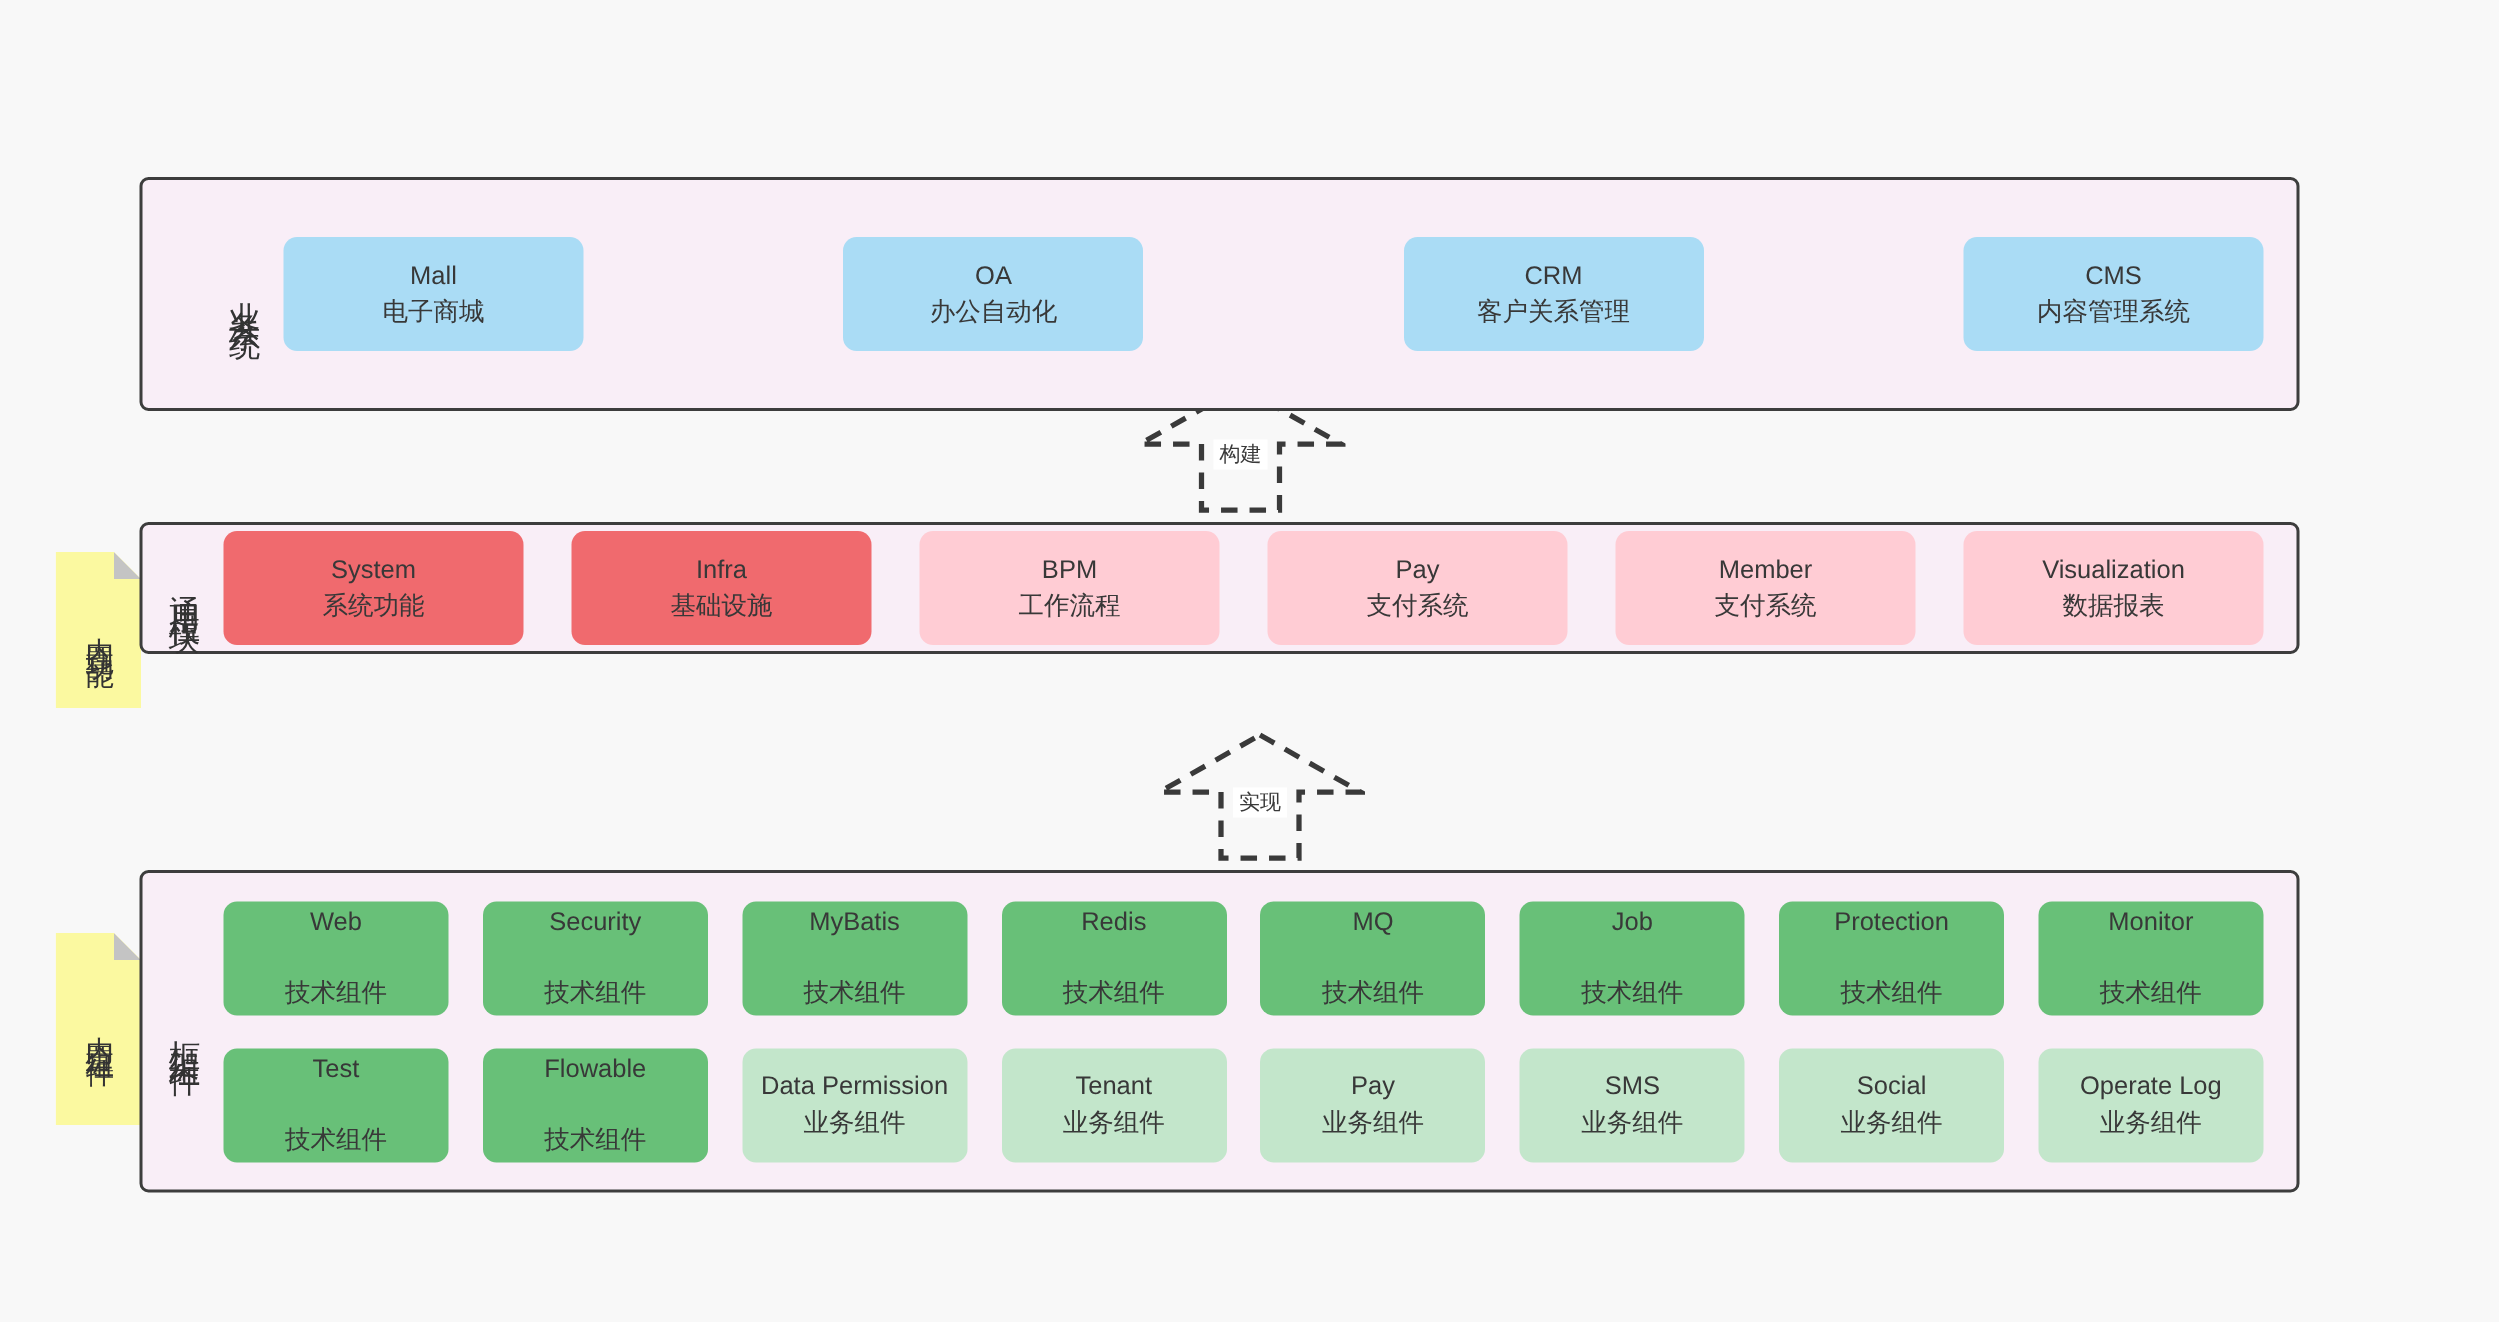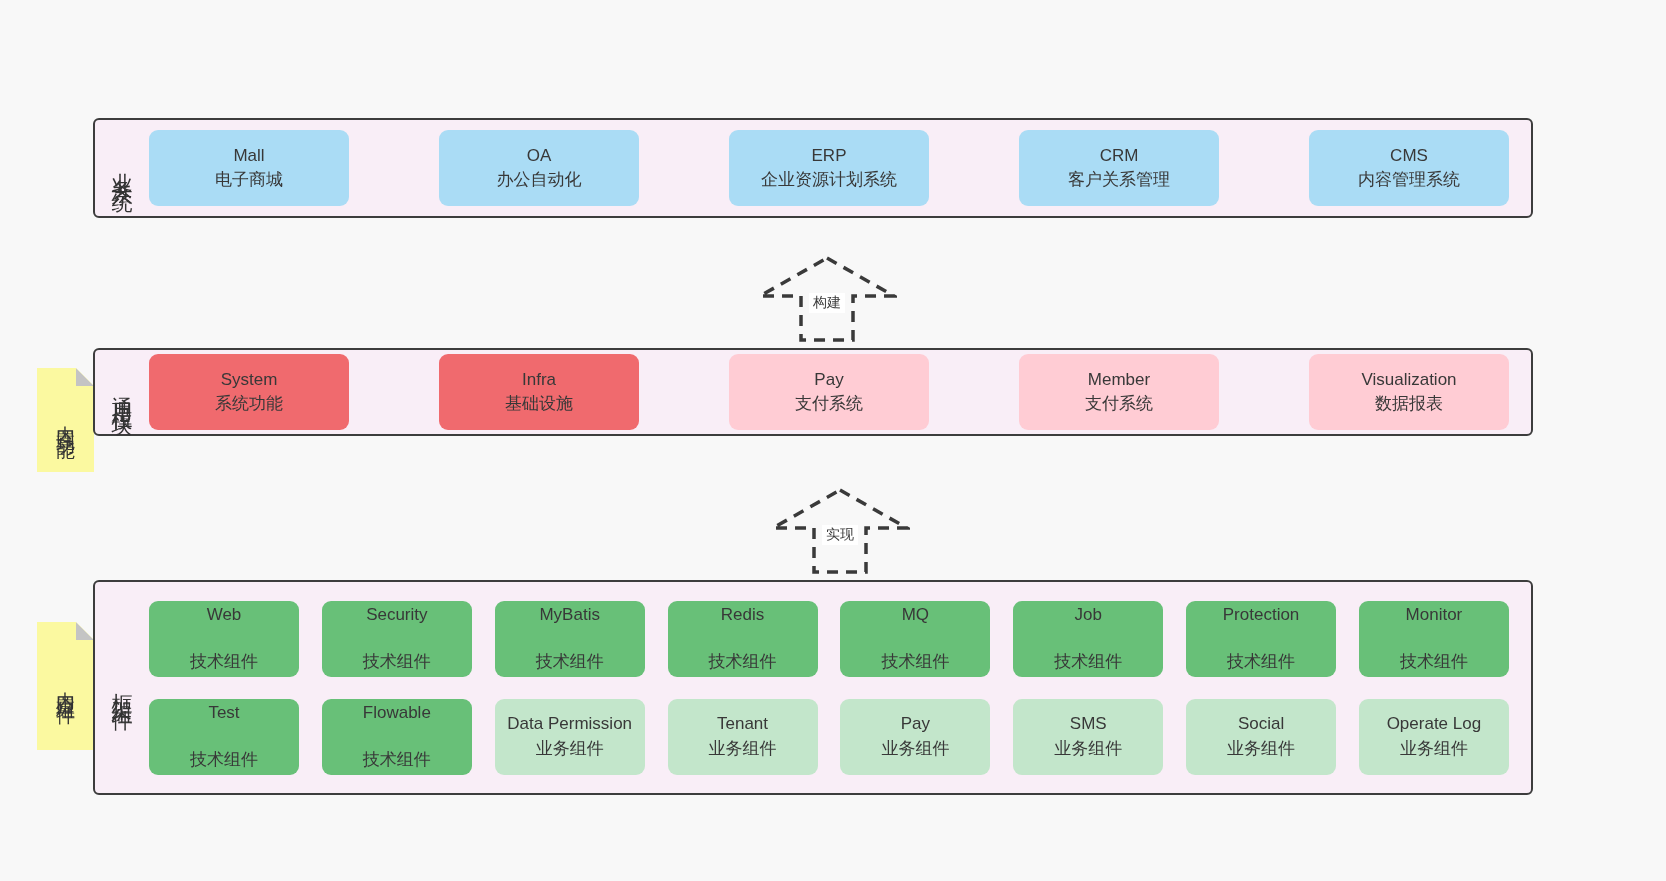--- a/index.html
+++ b/index.html
@@ -17,21 +17,21 @@
     position:relative;
   }
   .panel{
     position:absolute; left:93px; width:1440px;
     background:var(--panel_bg);
     border:2px solid var(--panel_border);
     border-radius:6px;
     display:flex;
     z-index:1;
   }
-  .panel-1{top:118px; height:100px;}
+  .panel-1{top:118px; height:156px;padding-left:40px;}
   .panel-2{top:348px; height:88px;}
   .panel-3{top:580px; height:215px;}
   .side-label{
     width:54px; flex:0 0 54px;
     display:flex; align-items:center; justify-content:center;
   }
   .vtext{
     writing-mode:vertical-rl; text-orientation:upright;
     font-size:21px; letter-spacing:6px; color:#333;
   }
@@ -90,24 +90,20 @@
     <div class="row row-6">
       <div class="box" data-variant="blue">
         <span>Mall</span>
         <span>电子商城</span>
       </div>
       <div class="box" data-variant="blue">
         <span>OA</span>
         <span>办公自动化</span>
       </div>
       <div class="box" data-variant="blue">
-        <span>ERP</span>
-        <span>企业资源计划系统</span>
-      </div>
-      <div class="box" data-variant="blue">
         <span>CRM</span>
         <span>客户关系管理</span>
       </div>
       <div class="box" data-variant="blue">
         <span>CMS</span>
         <span>内容管理系统</span>
       </div>
     </div>
   </div>
 </div>
@@ -131,20 +127,24 @@
     <div class="row row-6">
       <div class="box" data-variant="red">
         <span>System</span>
         <span>系统功能</span>
       </div>
       <div class="box" data-variant="red">
         <span>Infra</span>
         <span>基础设施</span>
       </div>
       <div class="box" data-variant="pink">
+        <span>BPM</span>
+        <span>工作流程</span>
+      </div>
+      <div class="box" data-variant="pink">
         <span>Pay</span>
         <span>支付系统</span>
       </div>
       <div class="box" data-variant="pink">
         <span>Member</span>
         <span>支付系统</span>
       </div>
       <div class="box" data-variant="pink">
         <span>Visualization</span>
         <span>数据报表</span>

